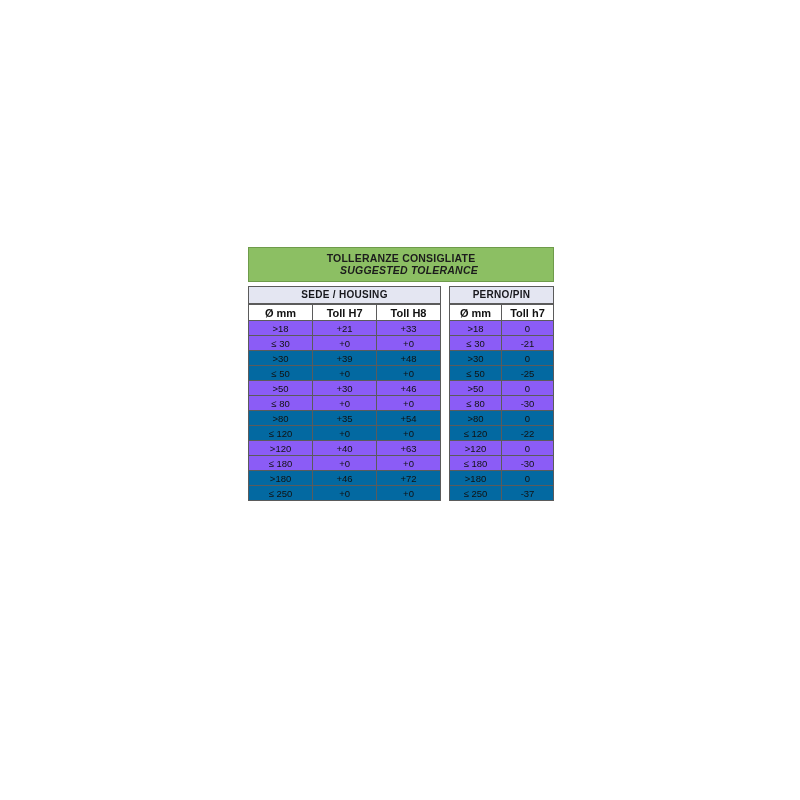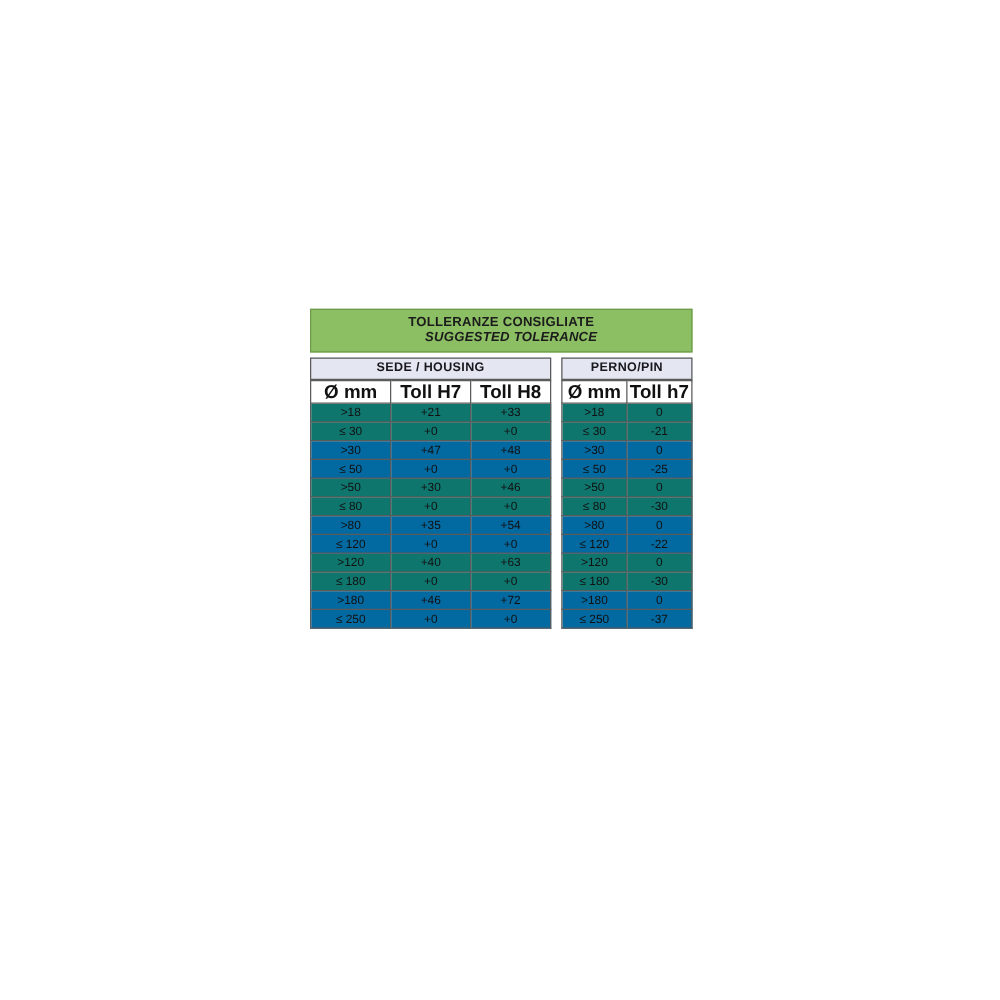--- a/index.html
+++ b/index.html
@@ -71,24 +71,24 @@
     font-size: 9.5px;
     color: #111111;
     height: 14px;
     padding: 0;
     font-weight: normal;
   }
   table.tol th {
     font-weight: bold;
     background: #ffffff;
     height: 15px;
-    font-size: 15px;
+    font-size: 11px;
   }
   tr.shaded td { background: #0369a1; }
-  tr.plain td { background: #0f766e; }
+  tr.plain td { background: #8b5cf6; }
   td.nb-top { border-bottom: none; }
   td.nb-bot { border-top: none; }
 </style>
 </head>
 <body>
 
 <div id="page">
   <div class="table-wrap">
 
     <div class="title-band">
@@ -120,21 +120,21 @@
               <td class="nb-top">+33</td>
             </tr>
             <tr class="plain">
               <td class="nb-bot">≤ 30</td>
               <td class="nb-bot">+0</td>
               <td class="nb-bot">+0</td>
             </tr>
 
             <tr class="shaded">
               <td class="nb-top">&gt;30</td>
-              <td class="nb-top">+47</td>
+              <td class="nb-top">+39</td>
               <td class="nb-top">+48</td>
             </tr>
             <tr class="shaded">
               <td class="nb-bot">≤ 50</td>
               <td class="nb-bot">+0</td>
               <td class="nb-bot">+0</td>
             </tr>
 
             <tr class="plain">
               <td class="nb-top">&gt;50</td>

